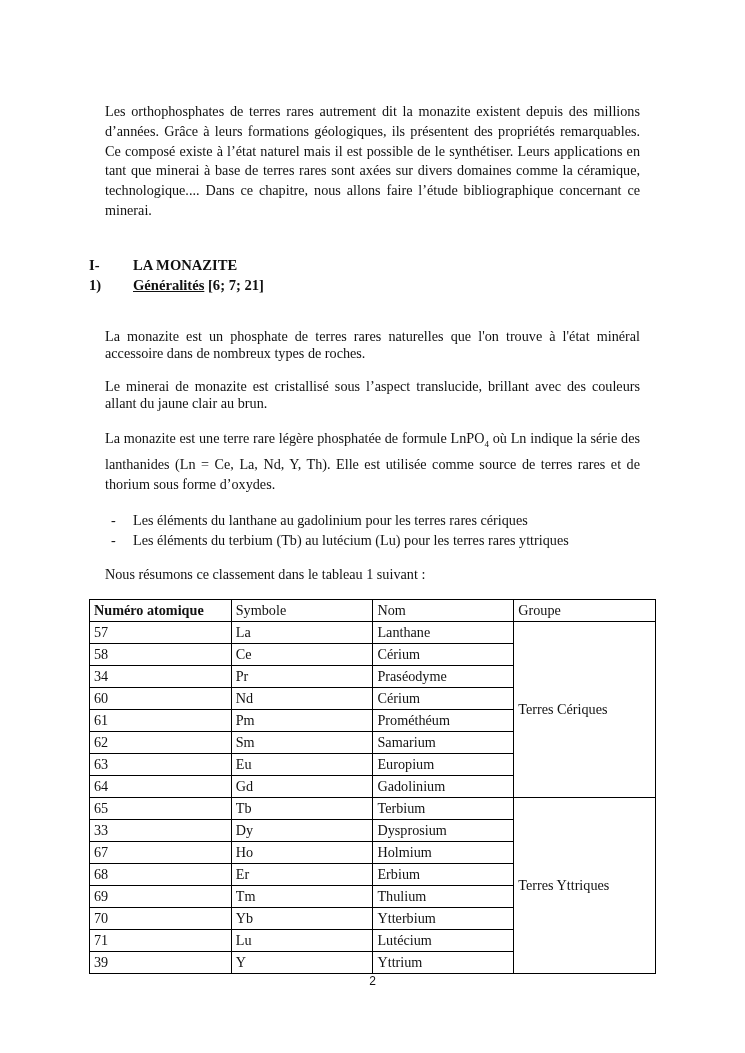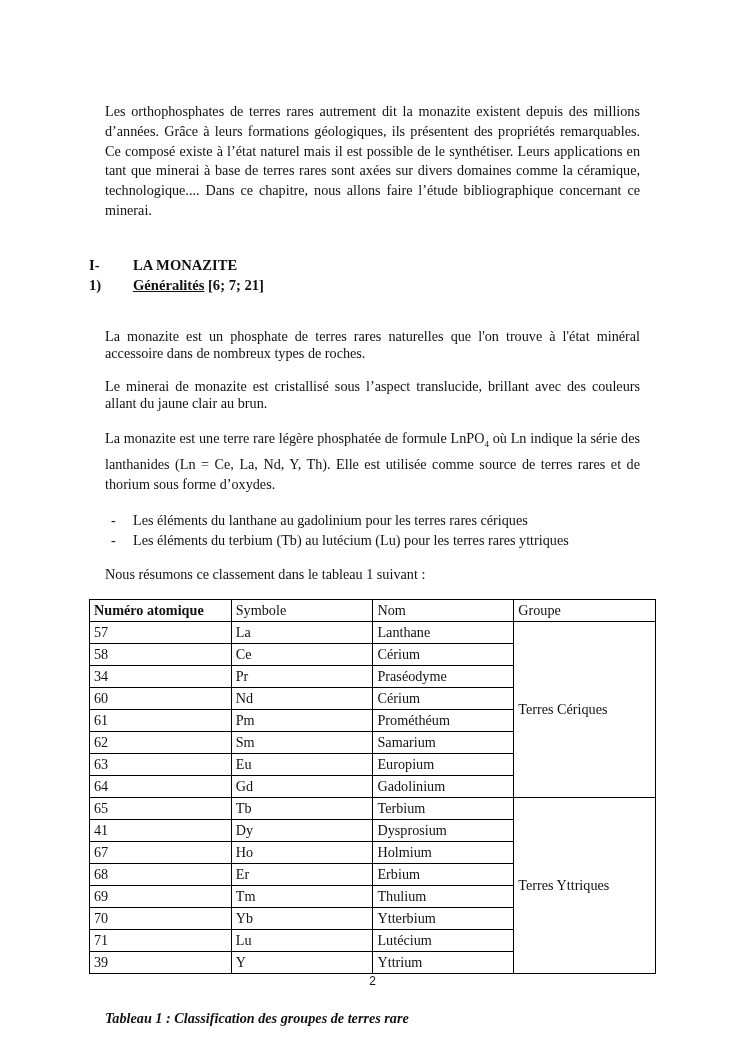--- a/index.html
+++ b/index.html
@@ -115,21 +115,21 @@
           <td>Gadolinium</td>
         </tr>
 
     <tr>
           <td>65</td>
           <td>Tb</td>
           <td>Terbium</td>
           <td class="group" rowspan="8">Terres Yttriques</td>
         </tr>
     <tr>
-          <td>41</td>
+          <td>33</td>
           <td>Dy</td>
           <td>Dysprosium</td>
         </tr>
     <tr>
           <td>67</td>
           <td>Ho</td>
           <td>Holmium</td>
         </tr>
     <tr>
           <td>68</td>
@@ -153,16 +153,15 @@
         </tr>
     <tr>
           <td>39</td>
           <td>Y</td>
           <td>Yttrium</td>
         </tr>
   </tbody>
     </table>
 
   <div style="height:20px"></div>
-  <p class="caption">Tableau 1 : Classification des groupes de terres rare</p>
 </div>
 
 <div class="pagenum">2</div>
 
 </body></html>

